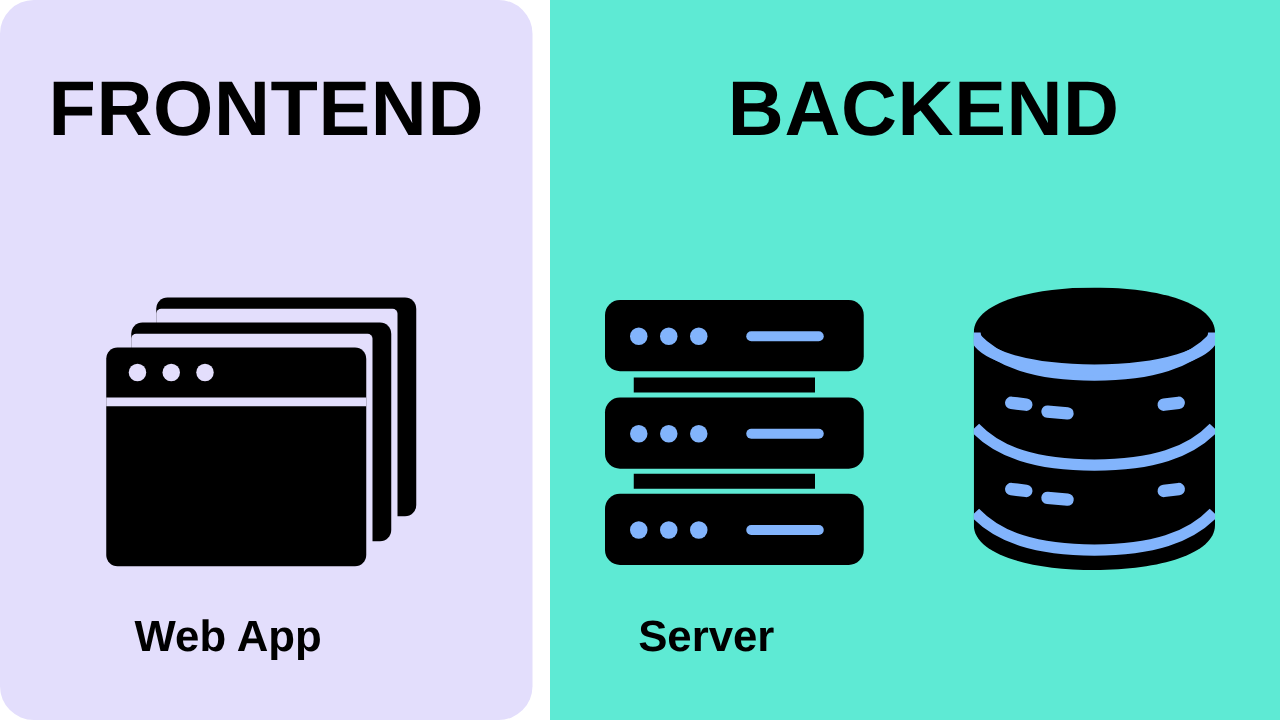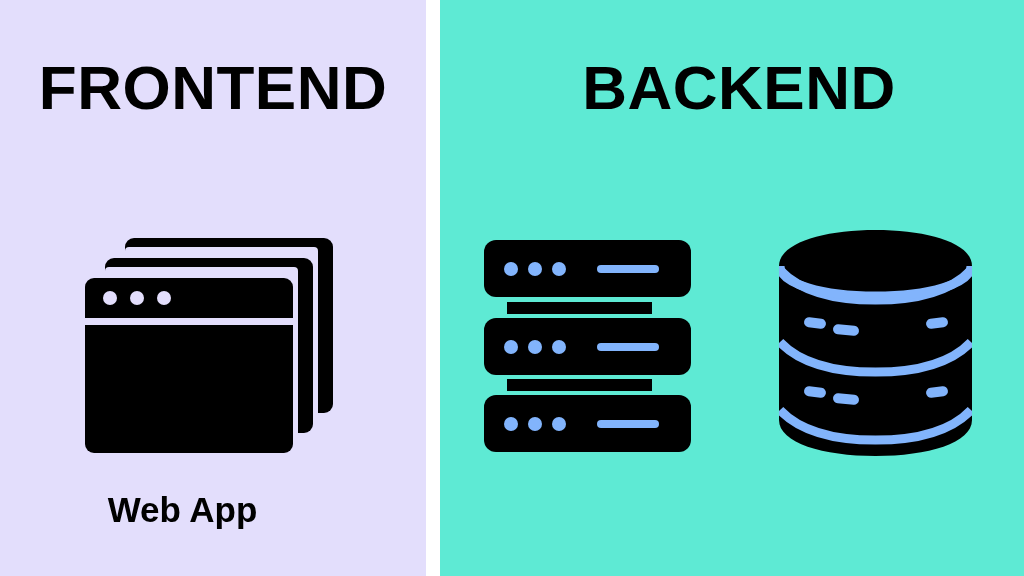--- a/index.html
+++ b/index.html
@@ -18,20 +18,21 @@
   }
   .panel {
     position: absolute;
     top: 0;
     height: 576px;
   }
   .panel-frontend {
     left: 0;
     width: 426px;
     background: #e3defc;
+    border-radius: 27px;
   }
   .panel-backend {
     left: 440px;
     width: 598px;
     background: #5eead4;
   }
 
   
   .section-title {
     position: absolute;
@@ -241,20 +242,21 @@
     <div class="rack-link rack-link-2"></div>
 
     <div class="rack rack-3">
       <div class="rack-dot rack-dot-1"></div>
       <div class="rack-dot rack-dot-2"></div>
       <div class="rack-dot rack-dot-3"></div>
       <div class="rack-bar"></div>
     </div>
   </div>
 
+  <div class="item-label label-server">Server</div>
 
   <div class="database-icon">
     <svg viewBox="0 0 193 226" xmlns="http://www.w3.org/2000/svg">
       <g fill="#000000">
 
         <path d="M96.5 0
                  C149 0 193 13 193 36
                  L193 190
                  C193 213 149 226 96.5 226
                  C44 226 0 213 0 190

